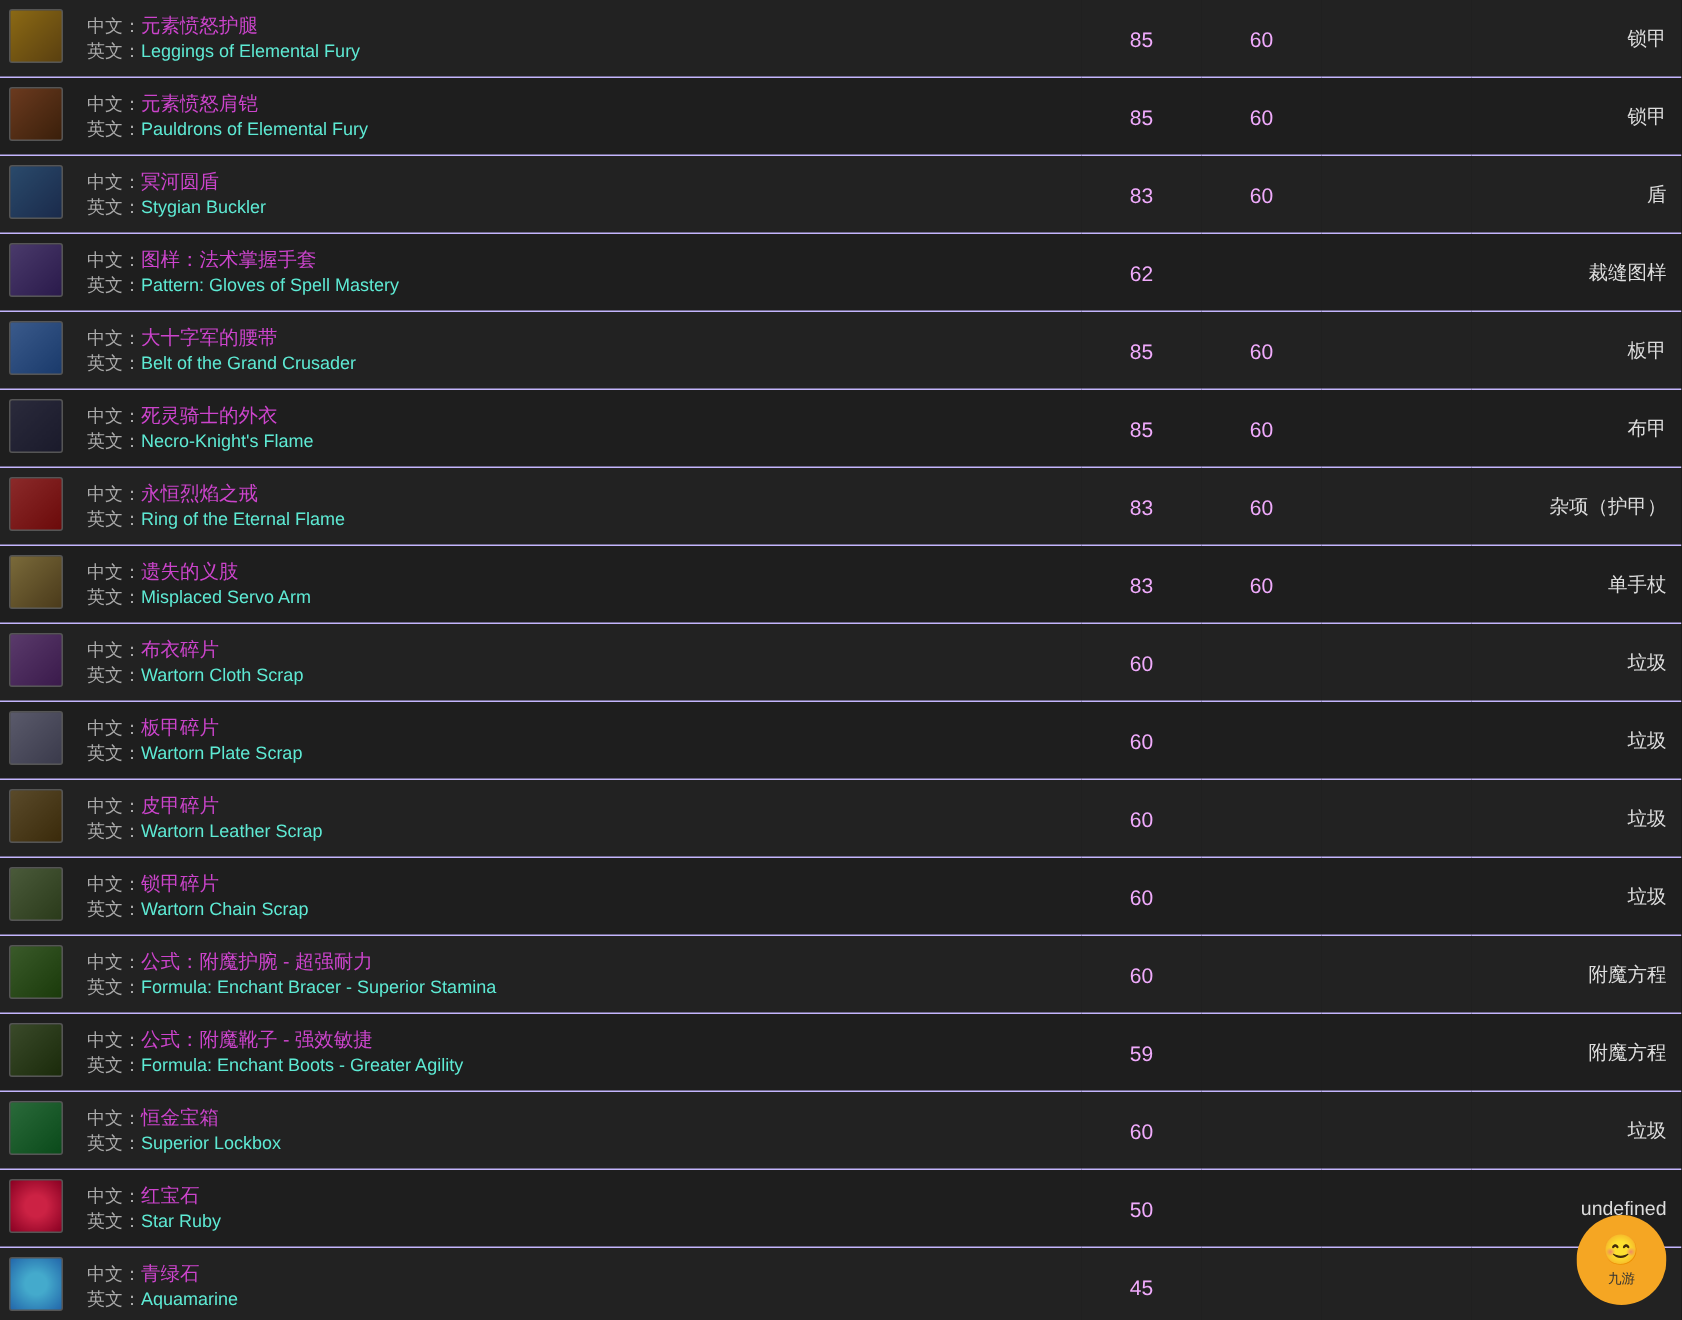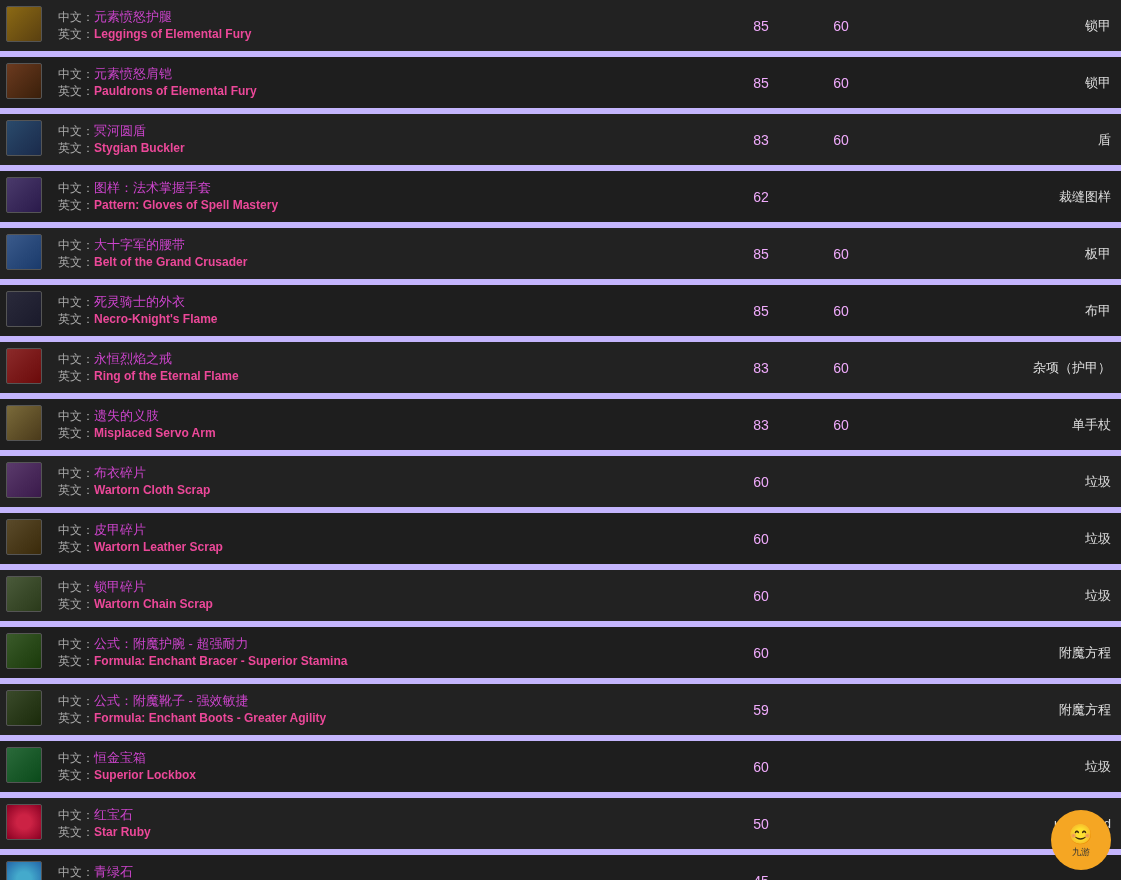--- a/index.html
+++ b/index.html
@@ -9,21 +9,21 @@
       font-family: Arial, sans-serif;
       font-size: 13px;
       width: 1121px;
       min-height: 880px;
     }
     .item-table {
       width: 100%;
       border-collapse: collapse;
     }
     .item-row {
-      border-bottom: 6px solid #c4b5fd;
+      border-bottom: 1px solid #c4b5fd;
       background-color: #1e1e1e;
       padding-left: 28px;
     }
     .item-row:nth-child(odd) {
       background-color: #222222;
     }
     .icon-cell {
       width: 48px;
       padding: 6px 6px;
       vertical-align: middle;
@@ -42,24 +42,23 @@
     .name-cell {
       padding: 6px 10px;
       vertical-align: middle;
     }
     .cn-name {
       color: #cc44cc;
       font-size: 13px;
       line-height: 1.4;
     }
     .en-name {
-      color: #ec4899;
+      color: #5eead4;
       font-size: 12px;
       line-height: 1.4;
-      font-weight: bold;
     }
     .label {
       color: #aaa;
       font-size: 12px;
     }
     .num-cell {
       width: 80px;
       text-align: center;
       vertical-align: middle;
       color: #f0abfc;
@@ -215,20 +214,31 @@
         <td class="name-cell">
           <div><span class="label">中文：</span><span class="cn-name">布衣碎片</span></div>
           <div><span class="label">英文：</span><span class="en-name">Wartorn Cloth Scrap</span></div>
         </td>
         <td class="num-cell">60</td>
         <td class="num-cell"></td>
         <td style="width: 100px;"></td>
         <td class="type-cell">垃圾</td>
       </tr>
       <tr class="item-row">
+        <td class="icon-cell"><div class="item-icon icon-plate"></div></td>
+        <td class="name-cell">
+          <div><span class="label">中文：</span><span class="cn-name">板甲碎片</span></div>
+          <div><span class="label">英文：</span><span class="en-name">Wartorn Plate Scrap</span></div>
+        </td>
+        <td class="num-cell">60</td>
+        <td class="num-cell"></td>
+        <td style="width: 100px;"></td>
+        <td class="type-cell">垃圾</td>
+      </tr>
+      <tr class="item-row">
         <td class="icon-cell"><div class="item-icon icon-leather"></div></td>
         <td class="name-cell">
           <div><span class="label">中文：</span><span class="cn-name">皮甲碎片</span></div>
           <div><span class="label">英文：</span><span class="en-name">Wartorn Leather Scrap</span></div>
         </td>
         <td class="num-cell">60</td>
         <td class="num-cell"></td>
         <td style="width: 100px;"></td>
         <td class="type-cell">垃圾</td>
       </tr>

